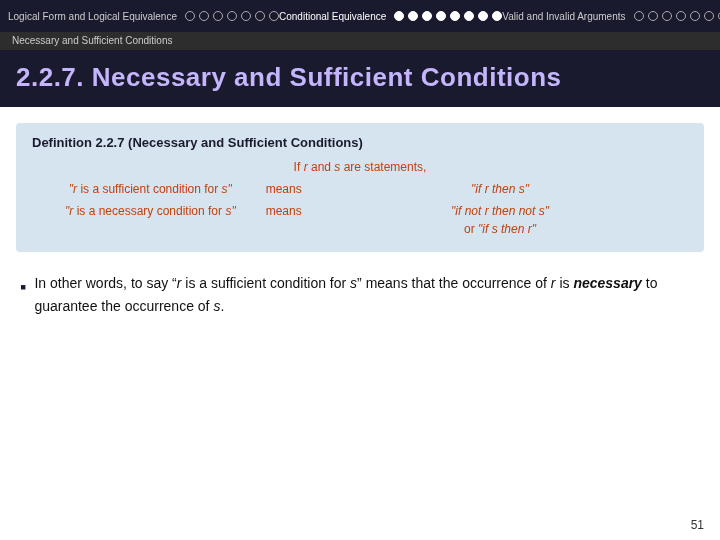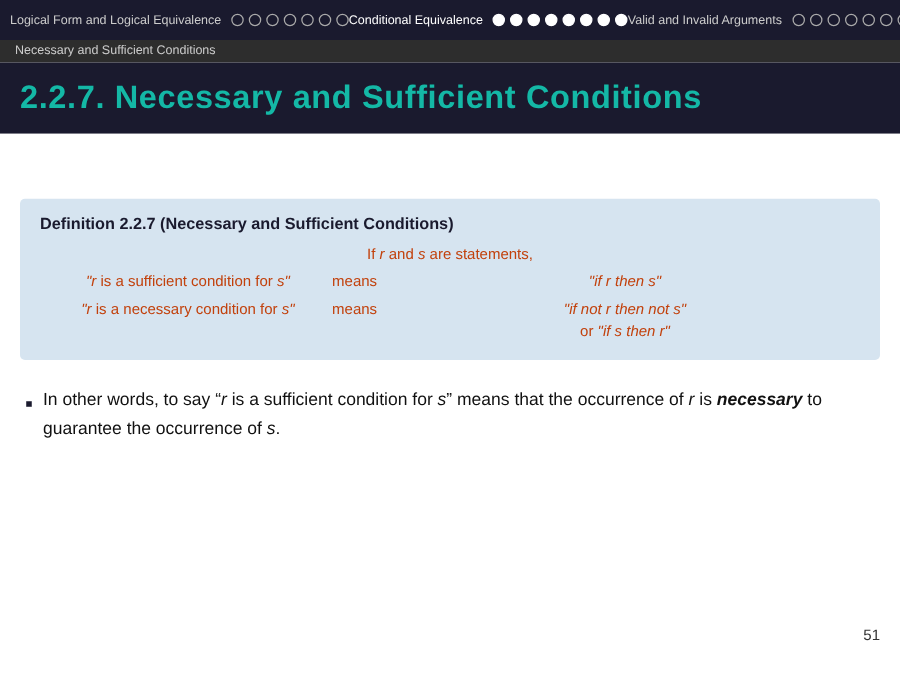--- a/index.html
+++ b/index.html
@@ -63,39 +63,38 @@
       display: flex;
       align-items: flex-start;
     }
 
     
     .page-title-section {
       background: #1a1a2e;
       padding: 12px 16px 14px 16px;
     }
     .page-title {
-      color: #14b8a6;
+      color: #c4b5fd;
       font-size: 26px;
       font-weight: bold;
       letter-spacing: 0.5px;
     }
 
     
     .main-content {
       padding: 16px 16px;
       background: #fff;
     }
 
     
     .definition-box {
       background: #d6e4f0;
       border-radius: 4px;
       padding: 12px 16px 14px 16px;
       margin-bottom: 16px;
-      margin-top: 36px;
     }
     .definition-title {
       font-size: 13px;
       font-weight: bold;
       color: #1a1a2e;
       margin-bottom: 8px;
     }
     .definition-body {
       font-size: 12px;
       color: #c2410c;
@@ -139,21 +138,21 @@
       margin-top: 1px;
       flex-shrink: 0;
     }
     .bullet-text {
       flex: 1;
     }
 
     
     .page-number {
       position: absolute;
-      bottom: 25px;
+      bottom: 8px;
       right: 16px;
       font-size: 12px;
       color: #333;
     }
   </style>
 </head>
 <body>
 
 <div class="top-nav">
 

